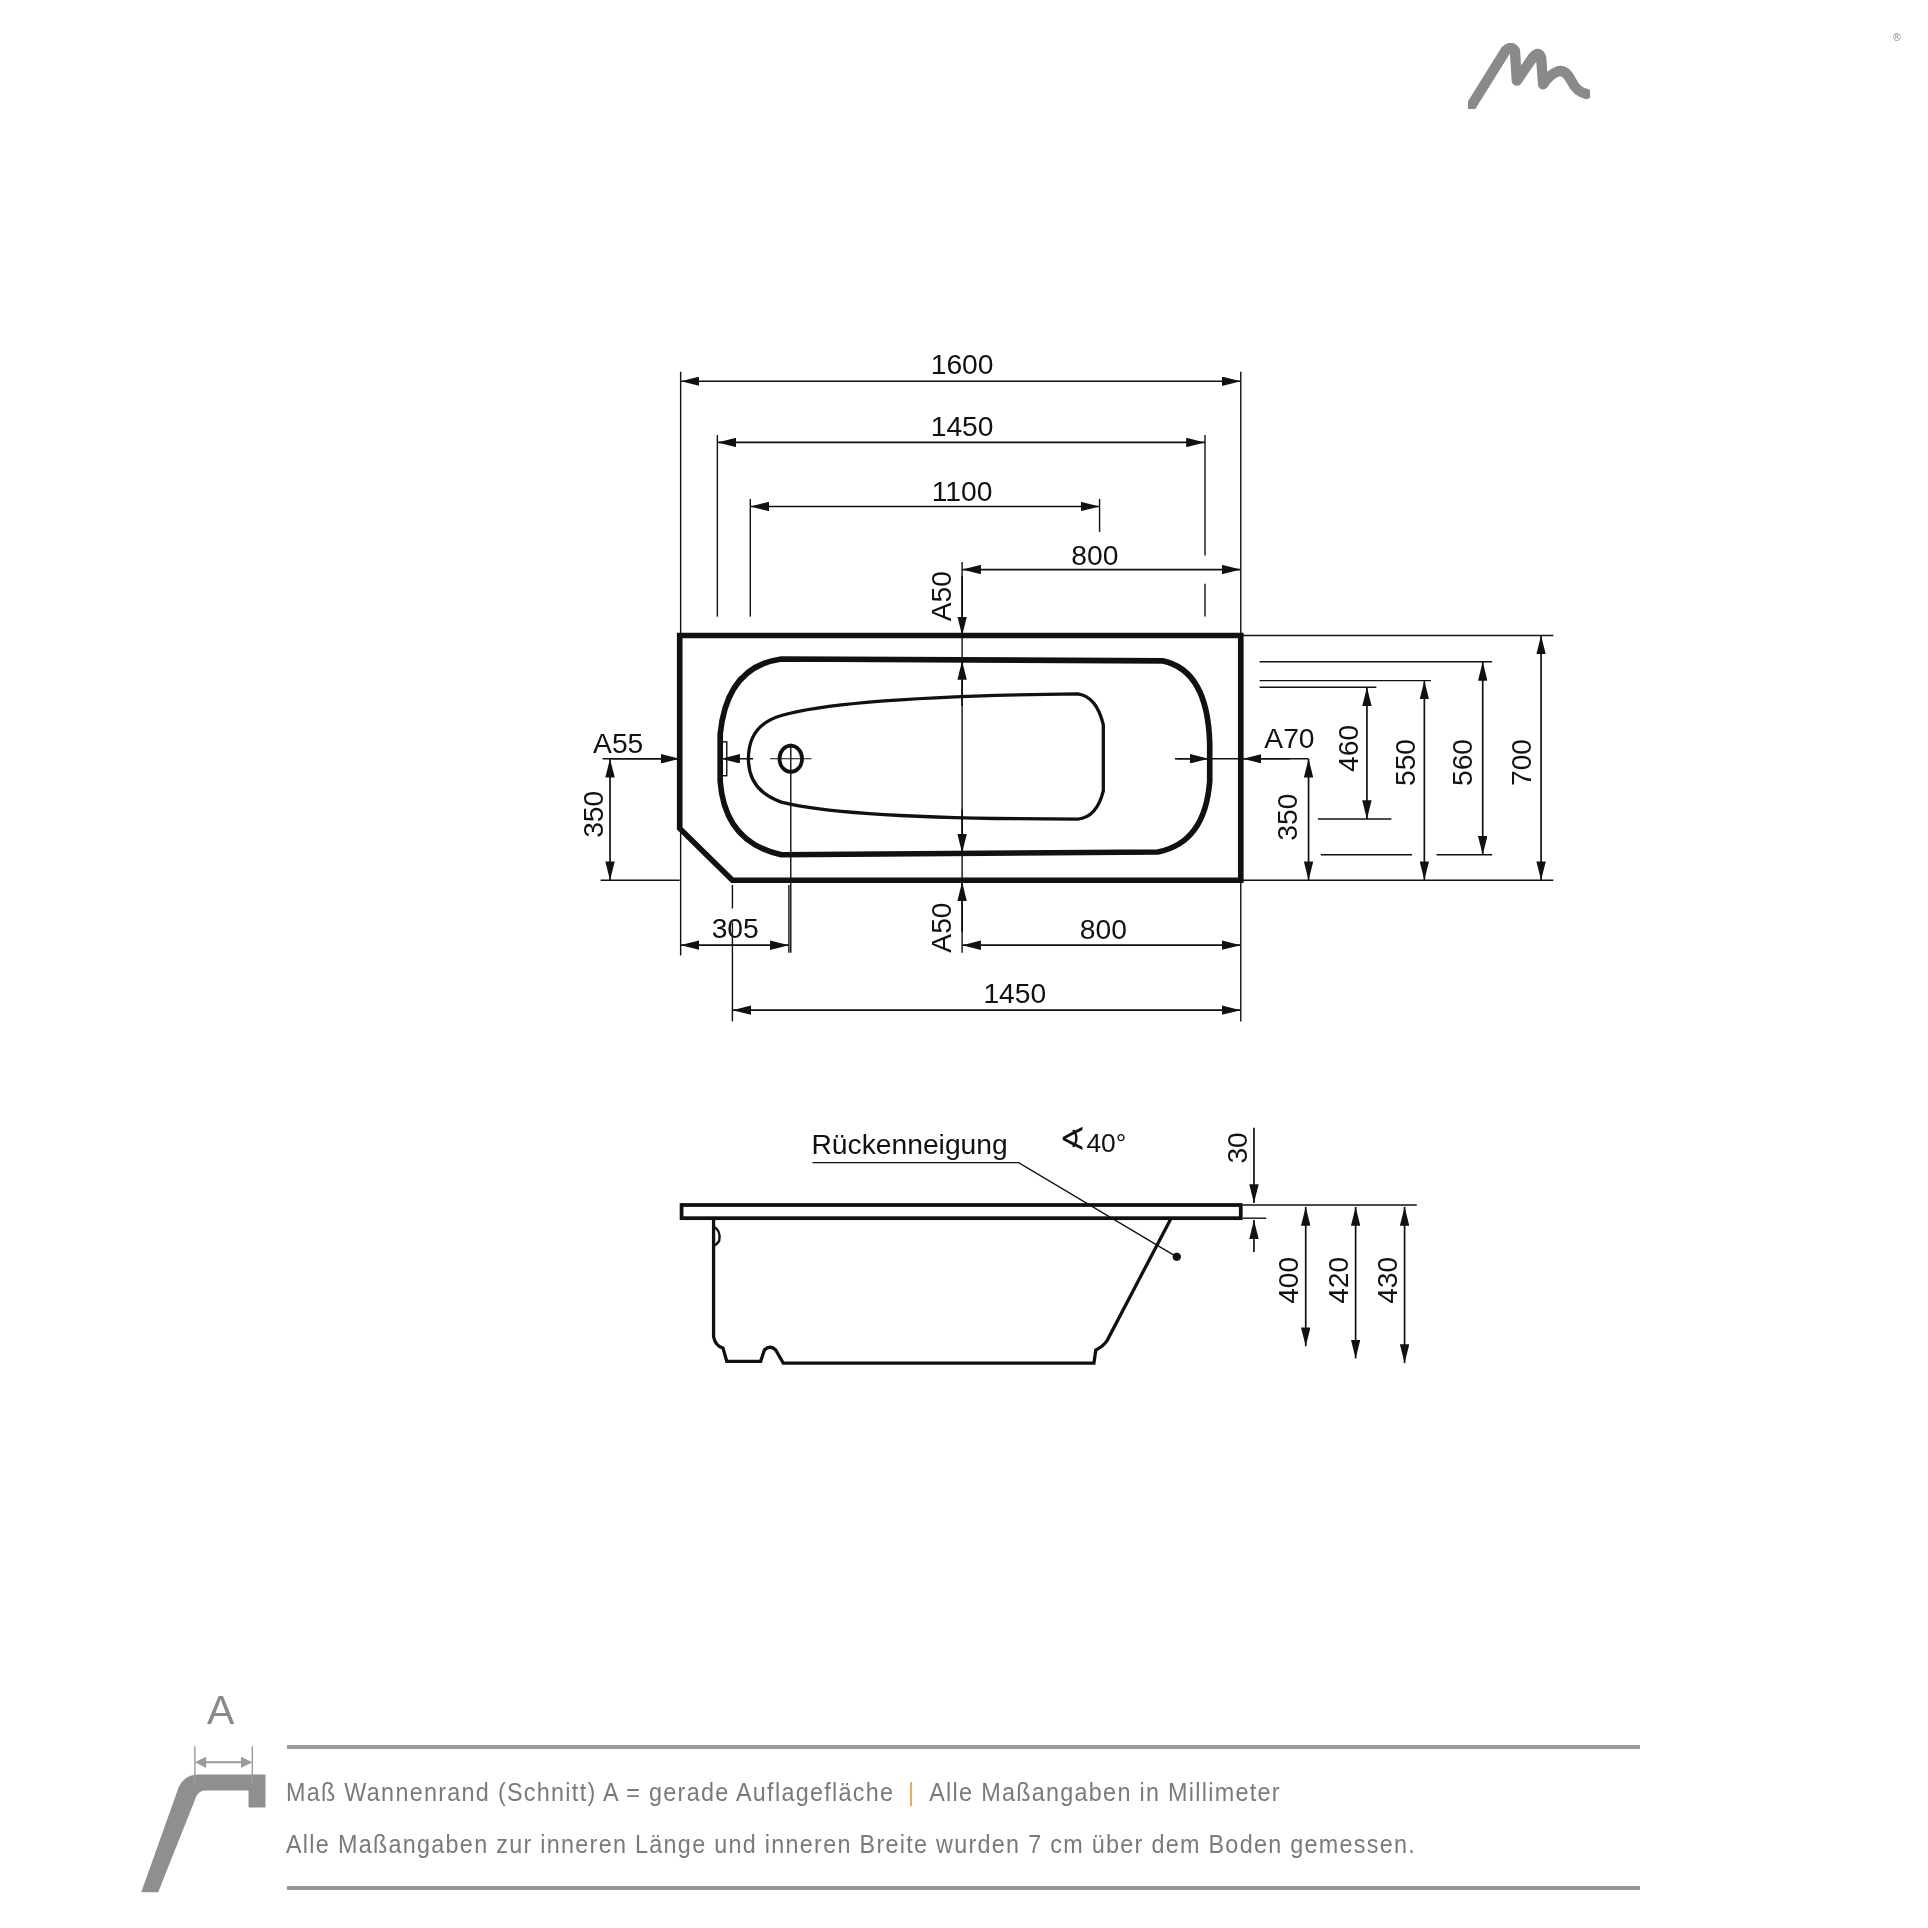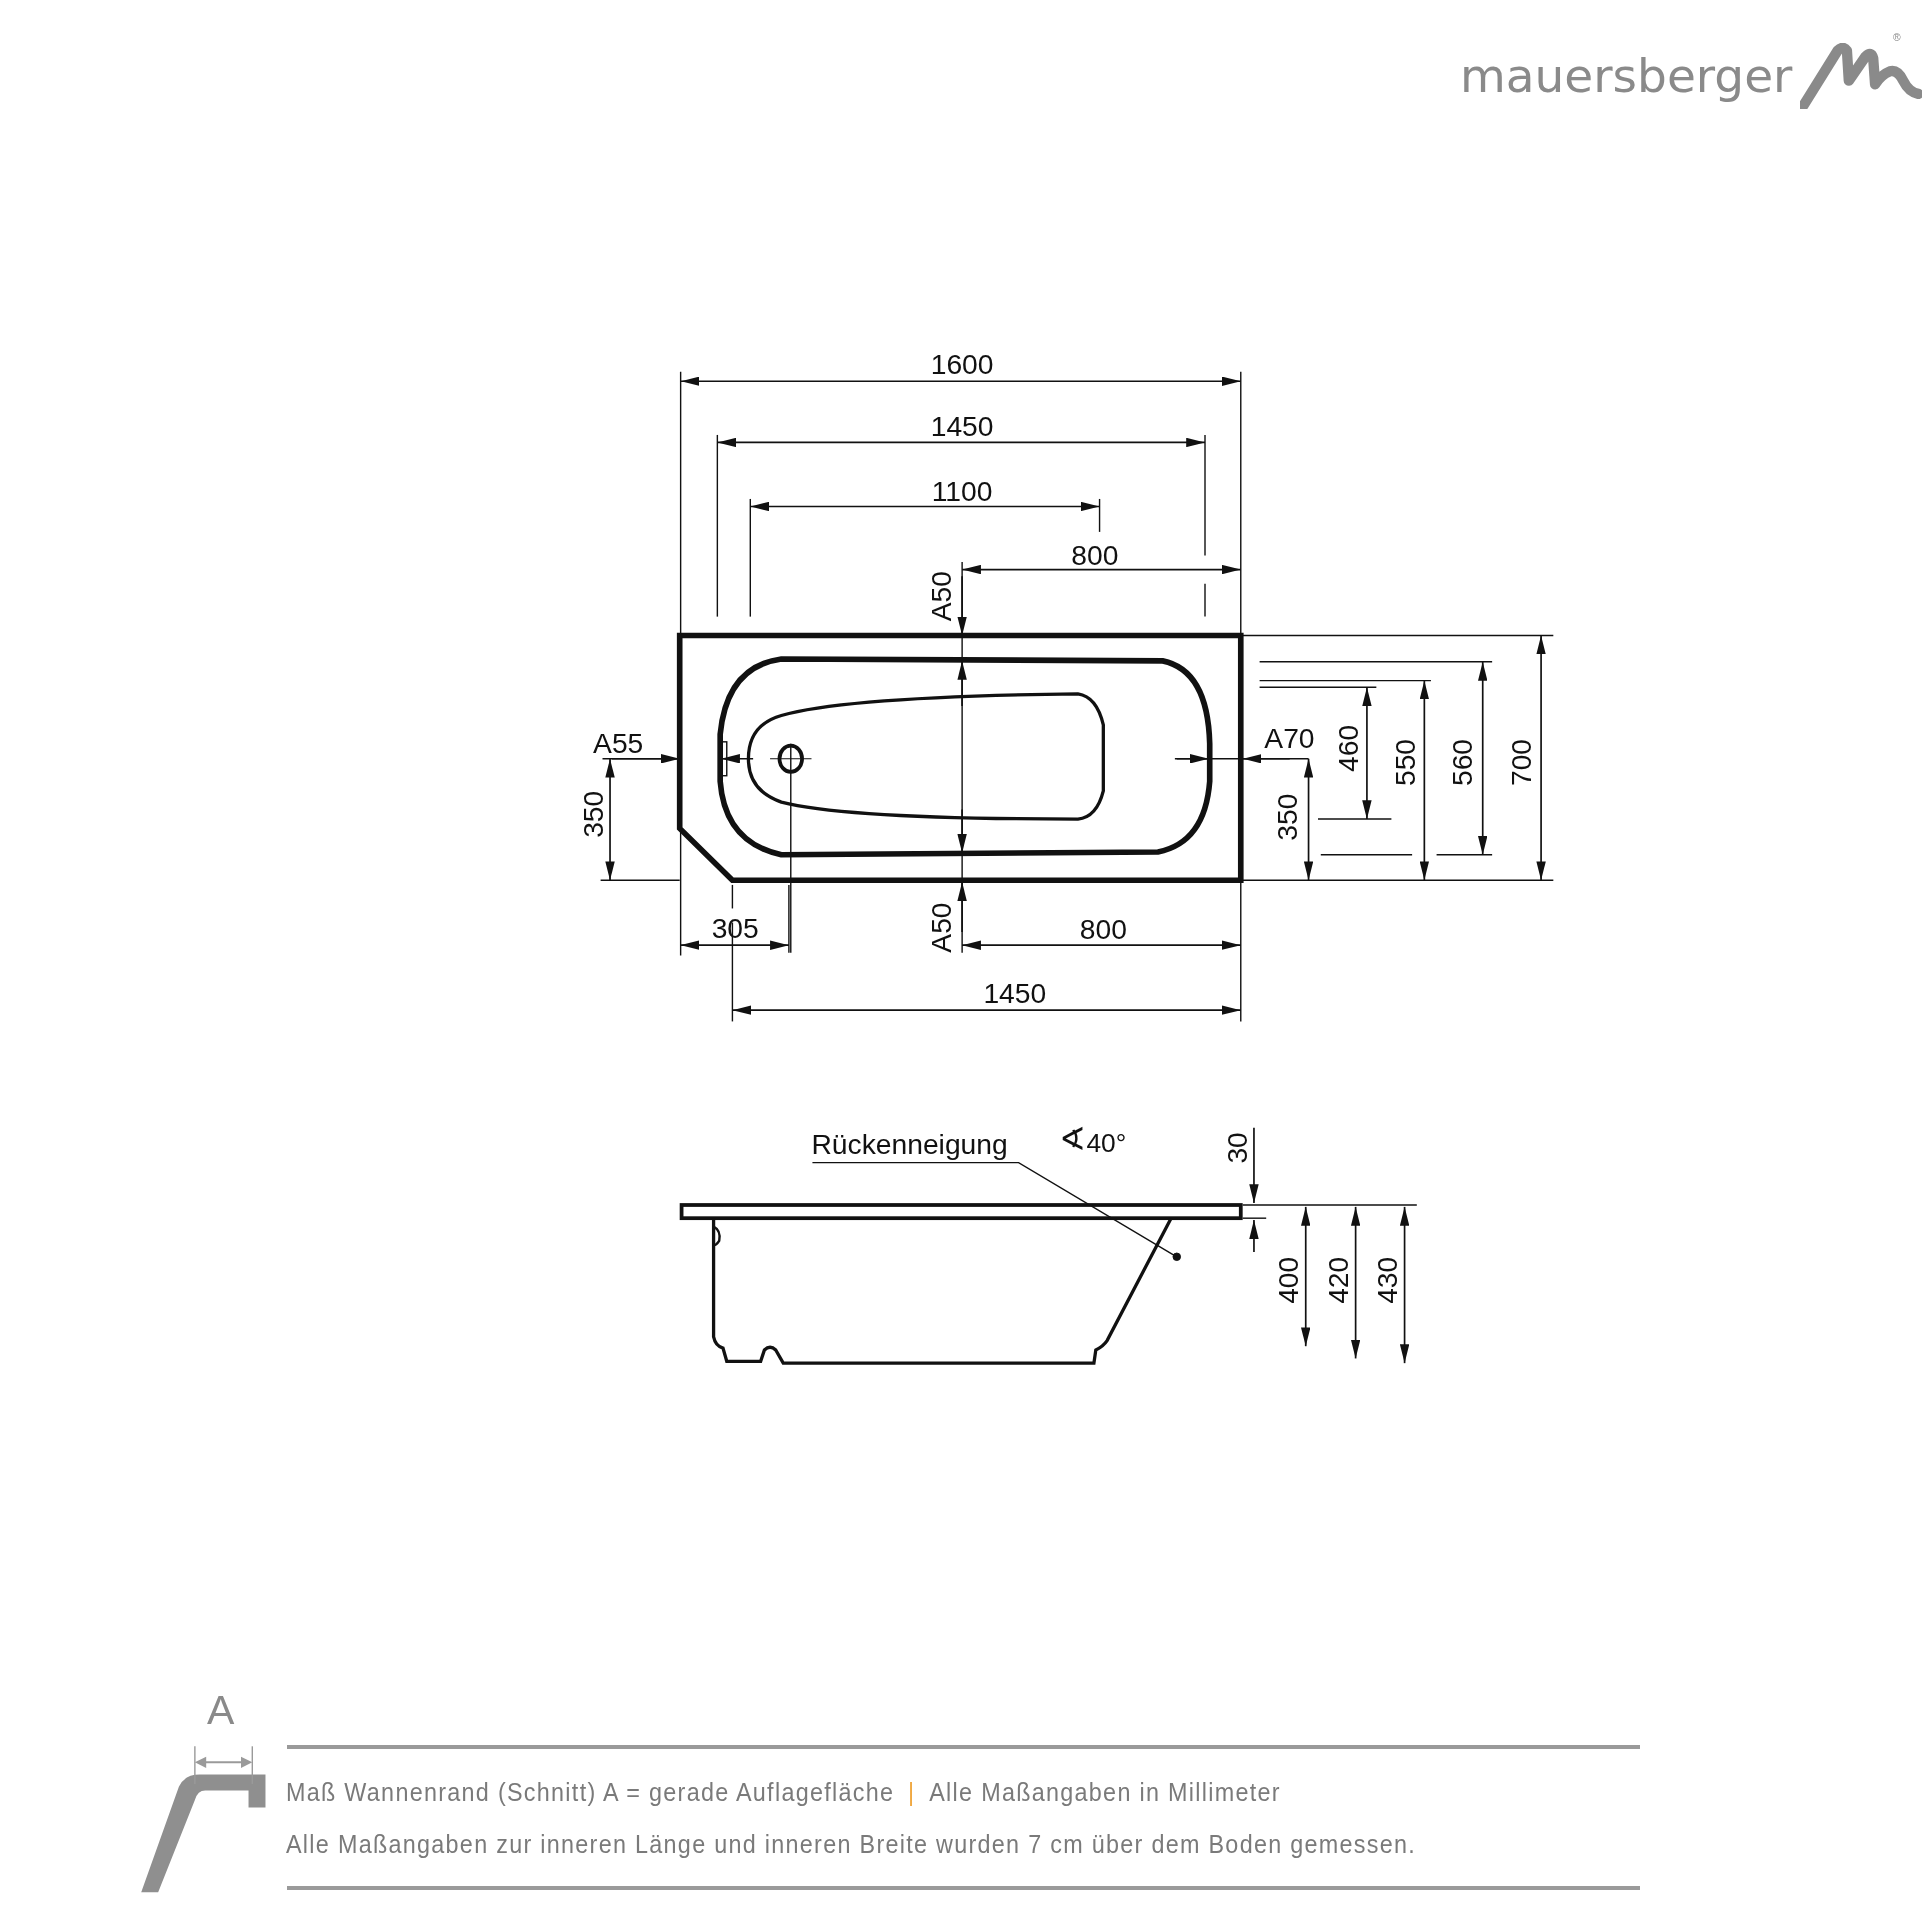--- a/index.html
+++ b/index.html
@@ -14,21 +14,20 @@
   .footer-line { position: absolute; left: 287px; width: 1353px; height: 3.8px; background: #9a9a9a; }
   .footer-text { position: absolute; left: 286px; font-family: "Liberation Sans", sans-serif; font-size: 25.4px;
                  color: #7a7a7a; letter-spacing: 1.4px; white-space: nowrap; transform: scaleX(0.92); transform-origin: left; }
   .sep { color: #f0a840; margin: 0 15px; }
   .a-label { position: absolute; left: 207px; top: 1687px; font-size: 41px; color: #8a8a8a; font-family: "Liberation Sans", sans-serif; }
 </style>
 </head>
 <body>
 
 <div class="logo">
-  <span class="logo-text">mauersberger</span>
   <svg class="logo-mark" width="122" height="66" viewBox="0 0 130 70">
     <path d="M4 66 L40 8 Q46 2 50 8 L52 40 L70 14 Q76 8 78 16 L80 44 Q86 34 96 30 Q104 28 110 40 Q116 52 126 54" fill="none" stroke="#8a8a8a" stroke-width="11" stroke-linecap="round" stroke-linejoin="round"></path>
   </svg>
 </div>
 <span class="reg">®</span>
 
 <svg class="drawing" width="1928" height="1928" viewBox="0 0 2048 2048">
   <defs>
     <marker id="arr" viewBox="0 0 20 10" refX="20" refY="5" markerWidth="20" markerHeight="10" orient="auto-start-reverse" markerUnits="userSpaceOnUse">
       <path d="M0 0 L20 5 L0 10 Z" fill="#111"></path>

